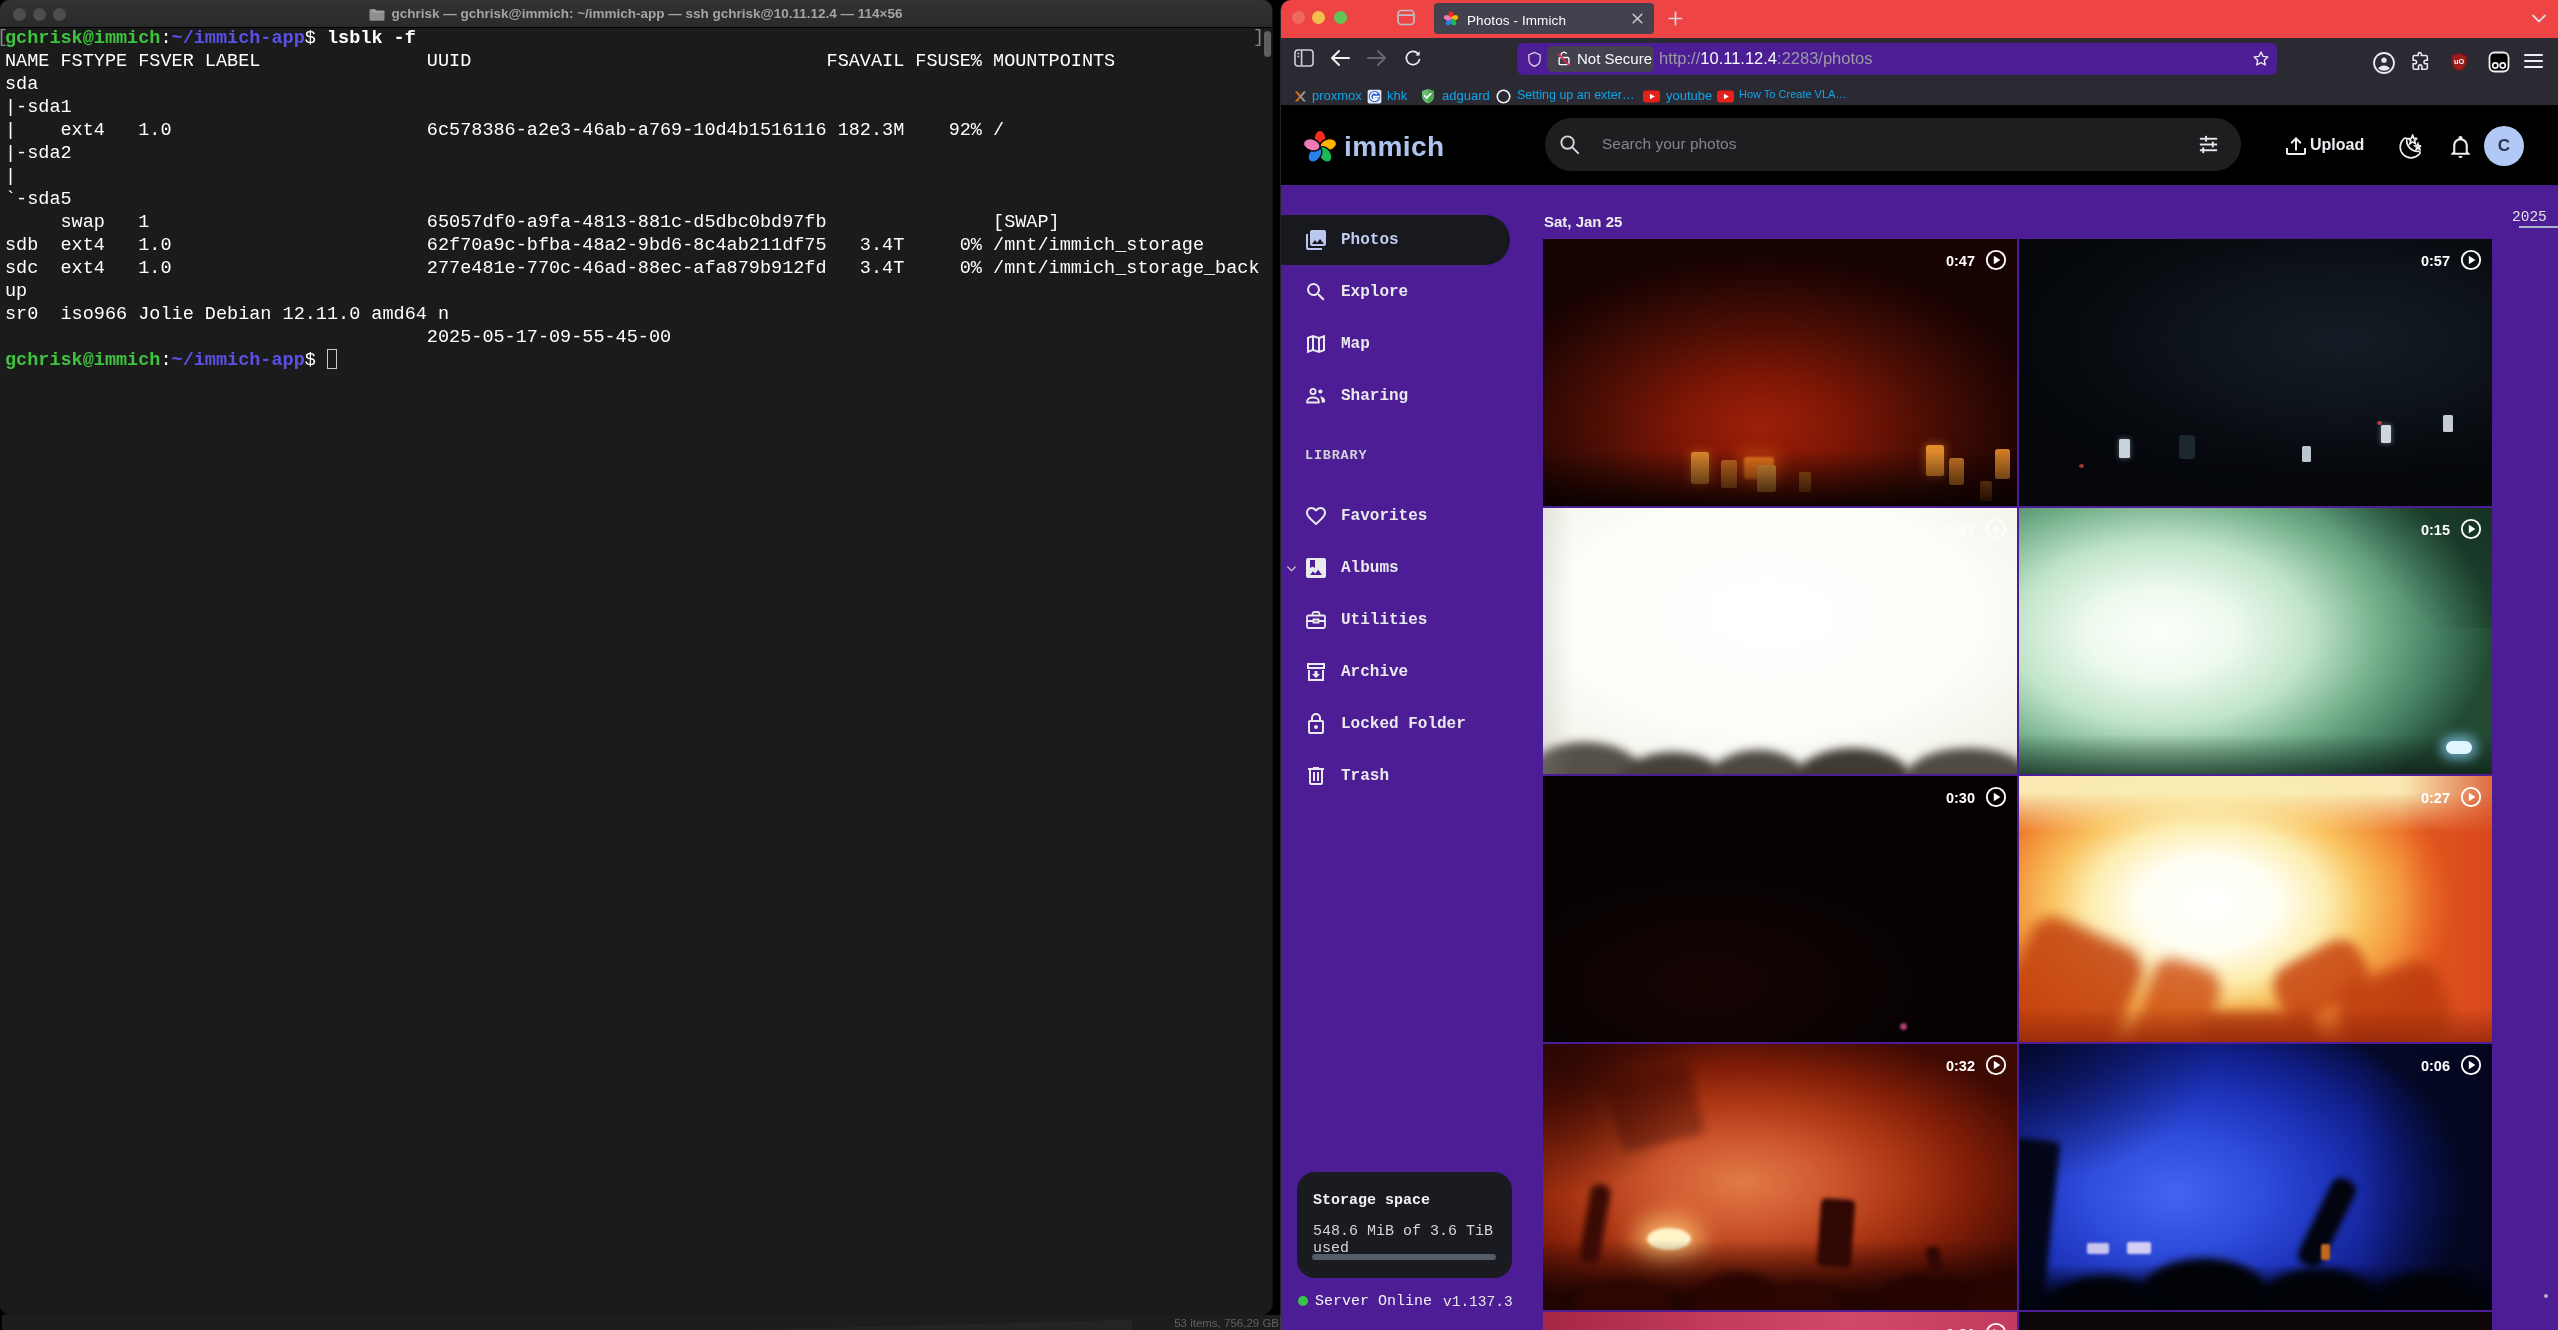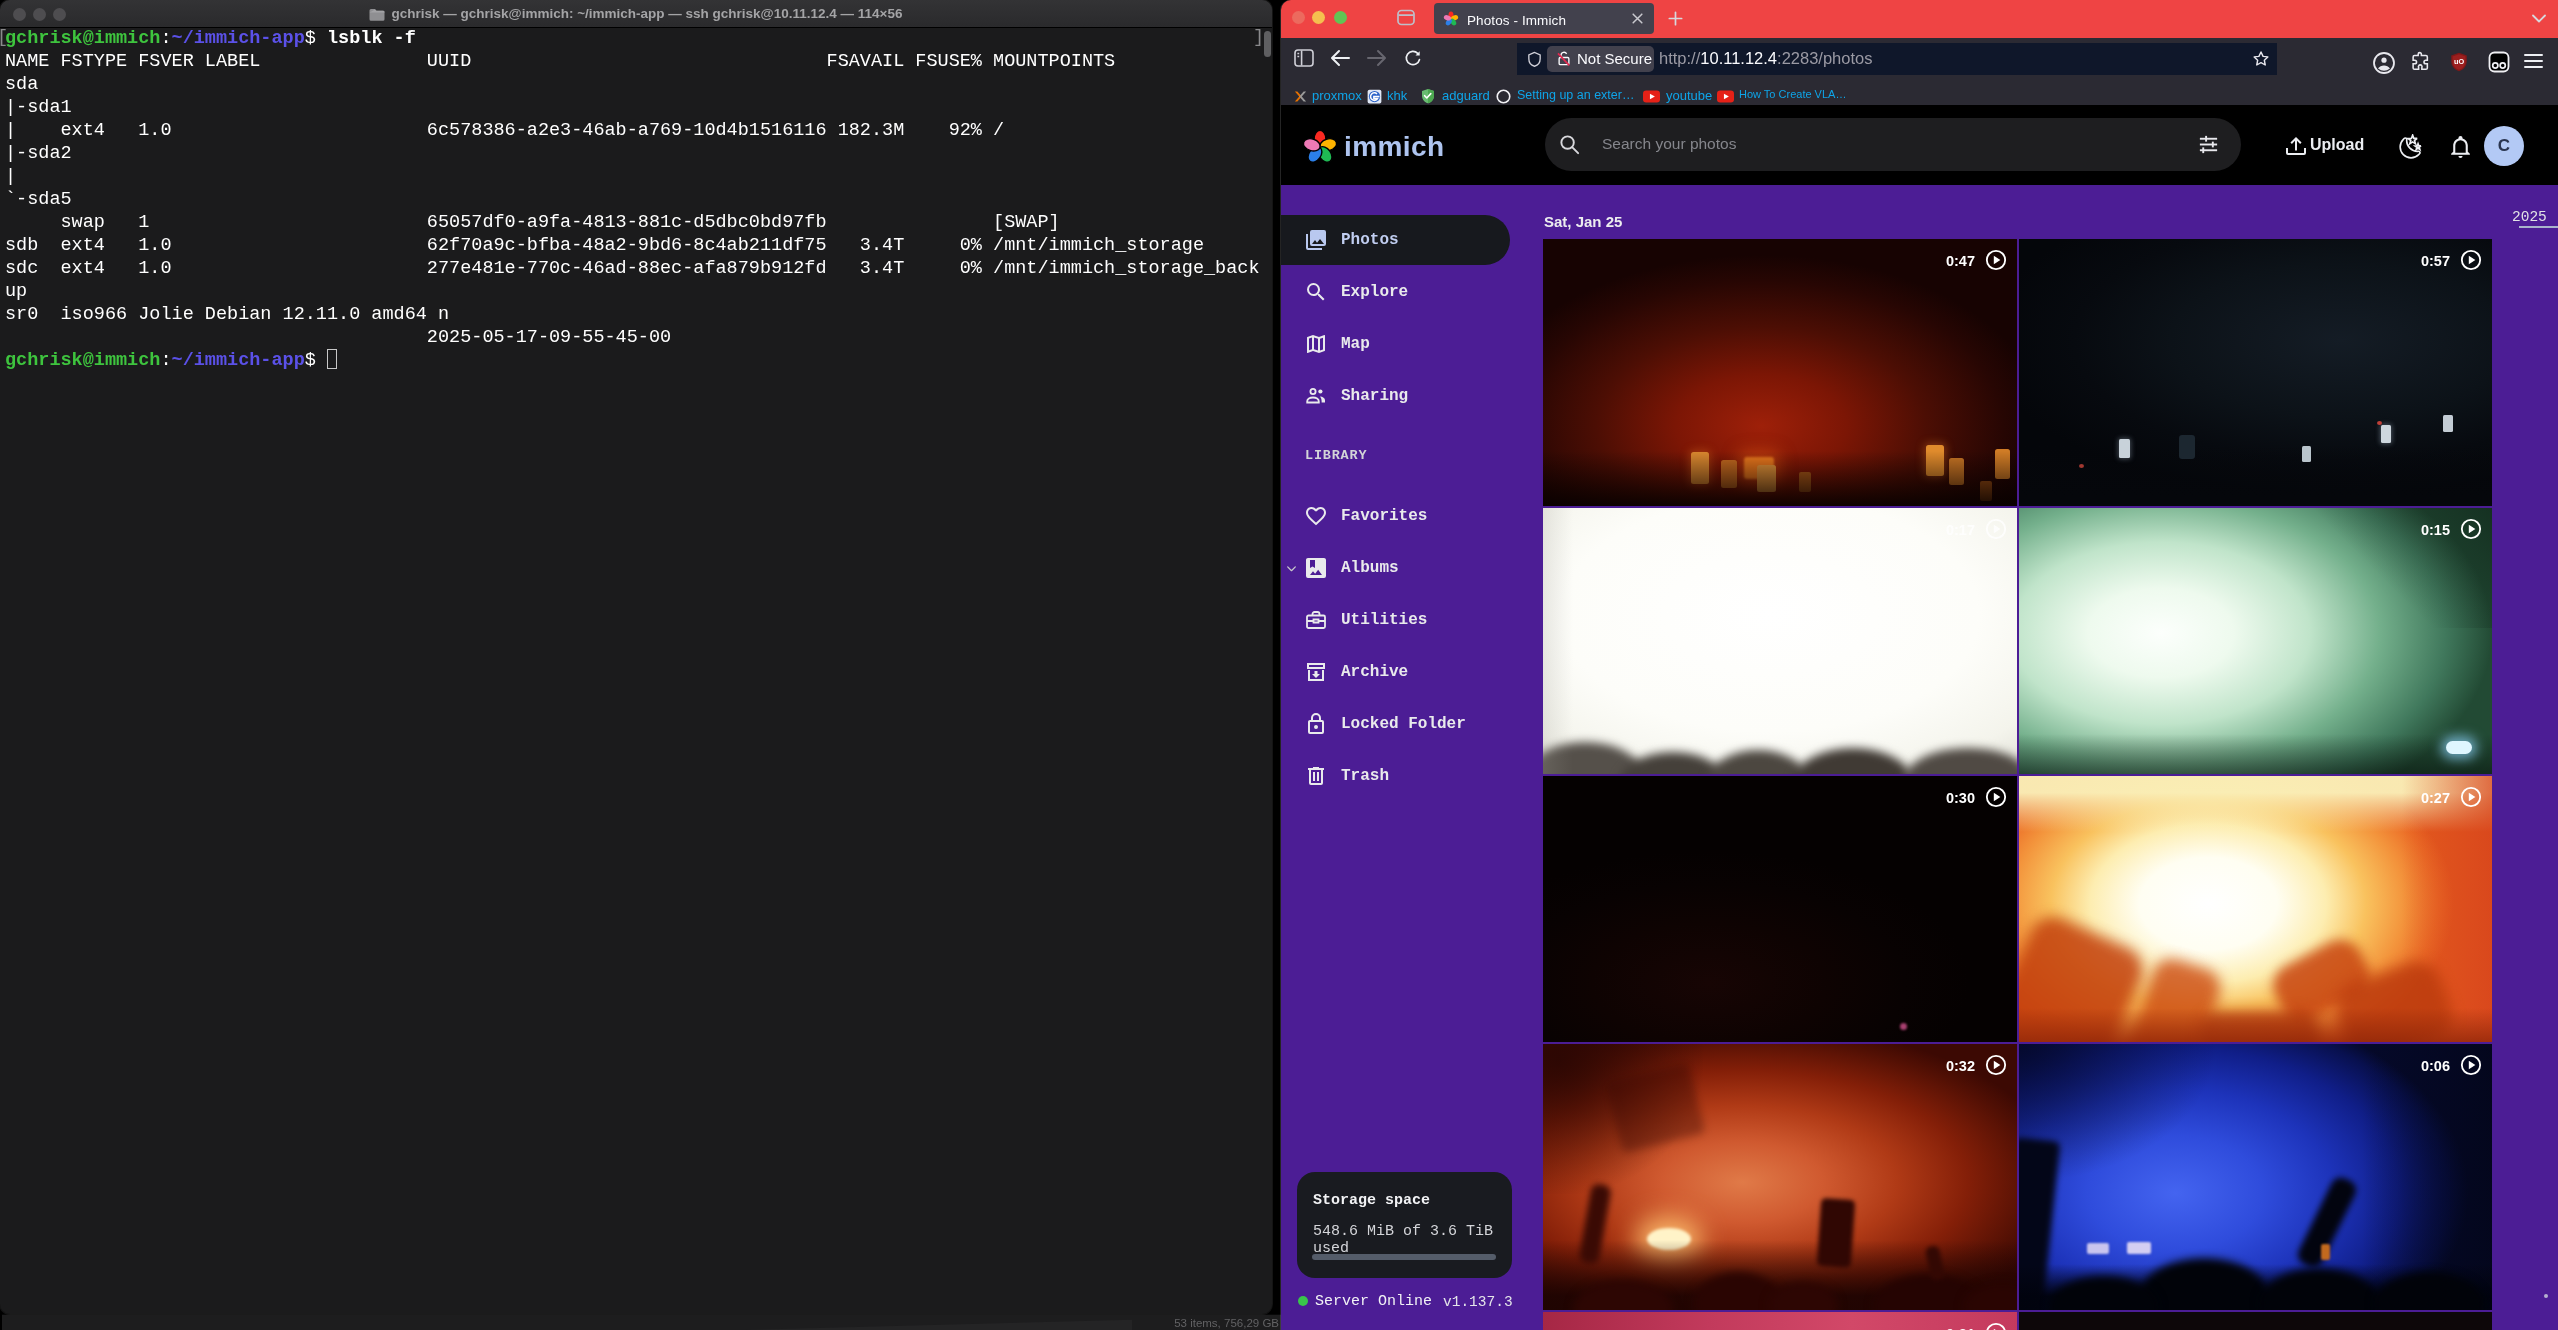--- a/index.html
+++ b/index.html
@@ -38,22 +38,22 @@
   
   #browser { position:absolute; left:1281px; top:0; width:1277px; height:1330px;
     background:#1c1b22; border-radius:10px 0 0 0; box-shadow:-1px 0 0 rgba(255,255,255,0.14); overflow:hidden; }
   #tabbar { position:absolute; left:0; top:0; width:100%; height:38px; background:#ef4444; }
   #tabbar .tl2 { top:10.5px; }
   .tab { position:absolute; left:153px; top:3px; width:220px; height:31px; background:#42414d;
     border-radius:4px; color:#fbfbfe; }
   #navbar { position:absolute; left:0; top:38px; width:100%; height:50px; background:#2b2a33; }
   #bookbar { position:absolute; left:0; top:88px; width:100%; height:17px; background:#2b2a33;
     color:#0ea5e9; font-size:13px; }
-  #urlbar { position:absolute; left:236px; top:5px; width:760px; height:32px; background:#0f172a;
-    border-radius:0; }
+  #urlbar { position:absolute; left:236px; top:5px; width:760px; height:32px; background:#4c1d95;
+    border-radius:6px; }
   .chip { position:absolute; left:30px; top:3px; height:26px; background:#42414d; border-radius:5px;
     color:#fbfbfe; font-size:15px; }
 
   
   #app { position:absolute; left:0; top:105px; width:100%; height:1225px; background:#4c1d95; color:#e8e9ec; }
   #appheader { position:absolute; left:0; top:0; width:100%; height:80px; background:#000; }
   #searchbar { position:absolute; left:264px; top:13px; width:696px; height:53px;
     background:#1e1e20; border-radius:27px; }
   #sidebar { position:absolute; left:0; top:80px; width:256px; bottom:4px;font-family:Liberation Mono, monospace; }
   .navitem { position:absolute; left:0; width:100%; height:50px; }

